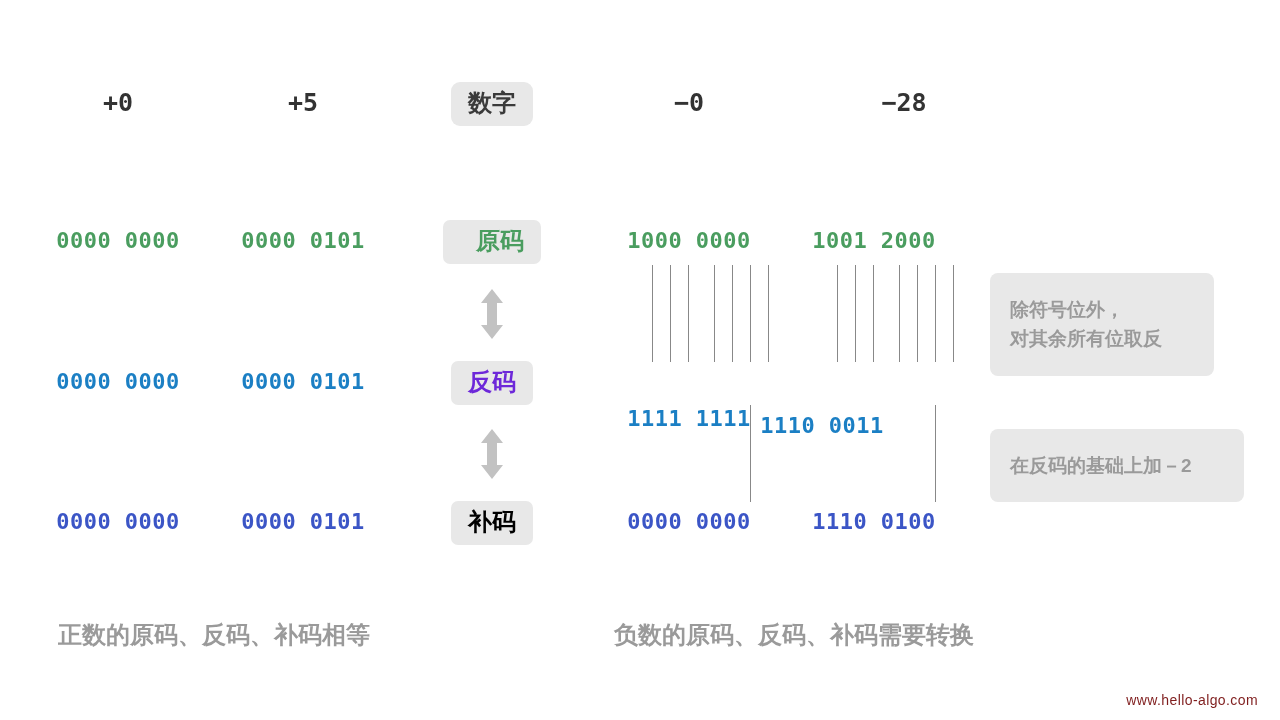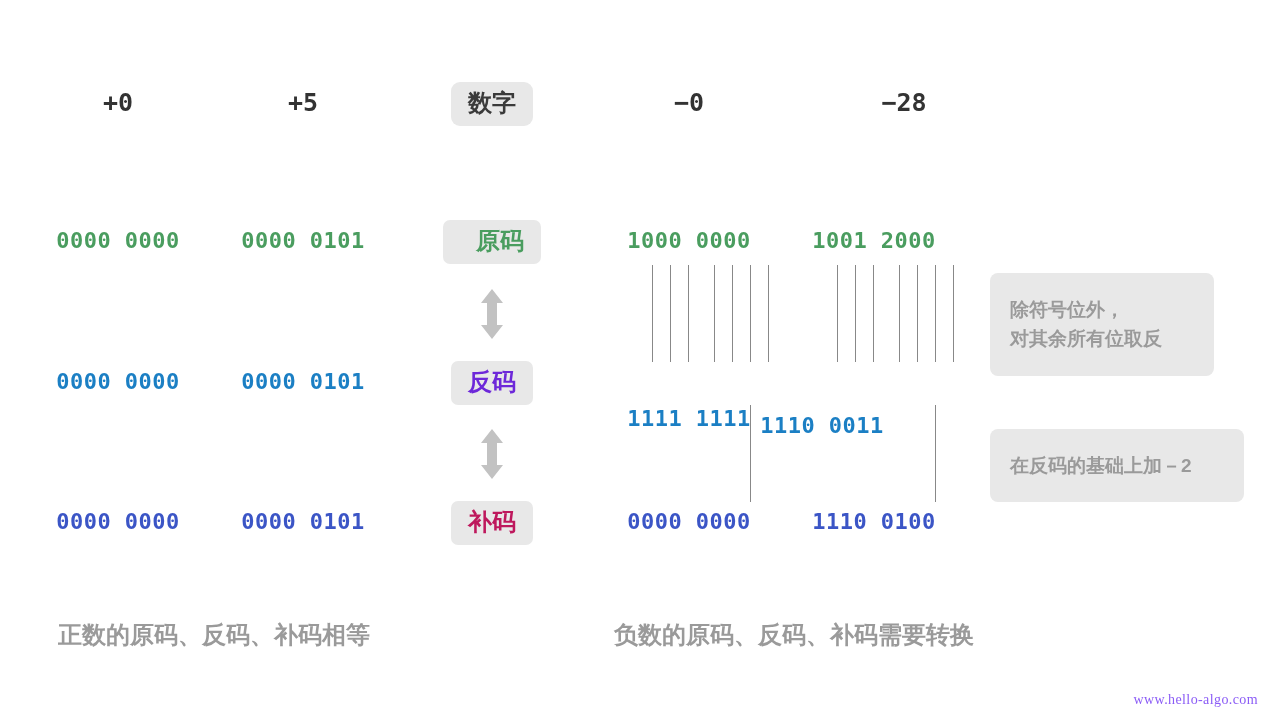--- a/index.html
+++ b/index.html
@@ -44,21 +44,21 @@
     padding: 9px 17px 11px 17px;
     font-size: 24px;
     font-weight: bold;
     line-height: 1;
     white-space: nowrap;
     text-align: center;
   }
   .badge.c-dark  { color: #3a3a3a; }
   .badge.c-green { color: #4a9d5f; }
   .badge.c-blue  { color: #6d28d9; }
-  .badge.c-indigo{ color: #be185d; }
+  .badge.c-indigo{ color: #000000; }
 
   
   .bits {
     position: absolute;
     font-family: "DejaVu Sans Mono", "Liberation Mono", monospace;
     font-size: 22px;
     font-weight: bold;
     letter-spacing: 0.5px;
     white-space: pre;
     transform: translateX(-50%);
@@ -103,22 +103,22 @@
     font-size: 24px;
     font-weight: bold;
     white-space: nowrap;
   }
 
   
   .watermark {
     position: absolute;
     right: 22px;
     bottom: 12px;
-    color: #8b5cf6;
-    font-family: Liberation Serif, serif;
+    color: #7f1d1d;
+    font-family: Liberation Sans, sans-serif;
     font-size: 14px;
     letter-spacing: 0.4px;
     white-space: nowrap;
   }
 </style>
 </head>
 <body>
 
 <div class="stage">
 

